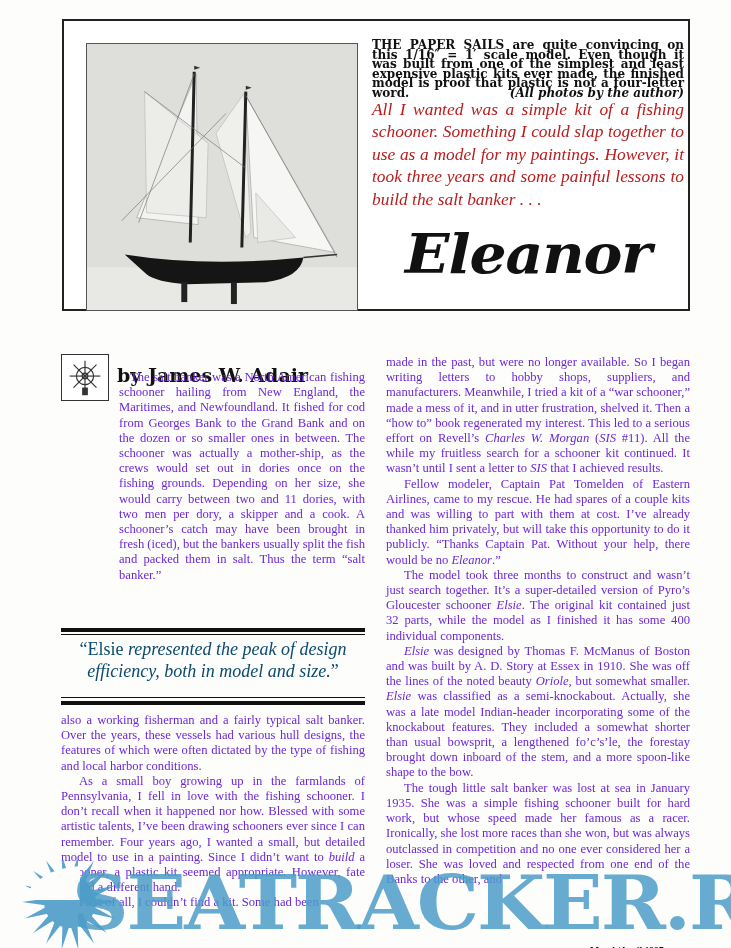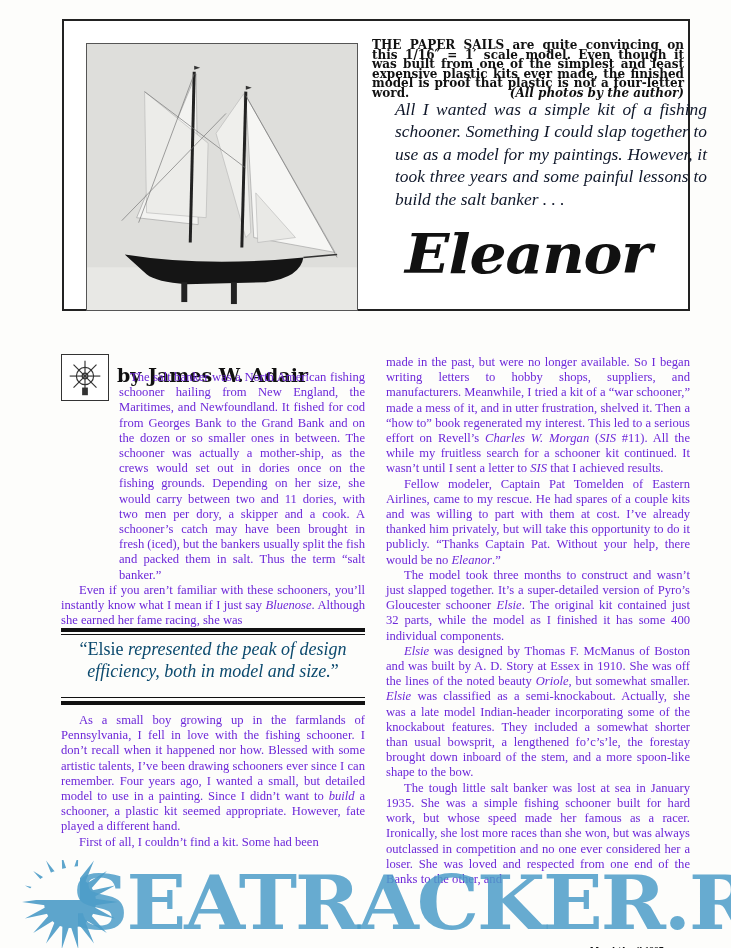--- a/index.html
+++ b/index.html
@@ -21,21 +21,21 @@
   .caption {
     position: absolute; left: 372px; top: 41px; width: 312px;
     font-family: "DejaVu Serif", serif; font-weight: bold;
     font-size: 12px; line-height: 9.6px; color: #111; text-align: justify;
   }
   .caption .lead { font-weight: bold; }
   .caption .credit { font-style: italic; float: right; }
   .deck {
     position: absolute; left: 372px; top: 98px; width: 312px;
     font-family: "Liberation Serif", serif; font-style: italic;
-    font-size: 17.4px; line-height: 22.4px; color: #0f172a; text-align: justify; margin-left: 23px;
+    font-size: 17.4px; line-height: 22.4px; color: #b91c1c; text-align: justify;
   }
   .title {
     position: absolute; left: 372px; top: 222px; width: 312px; text-align: center;
     font-family: "DejaVu Serif", serif; font-weight: 900; font-style: italic;
     font-size: 54px; letter-spacing: -1px; color: #111;
     transform: scaleX(1.08); transform-origin: center;
   }
   .logo-box {
     position: absolute; left: 61px; top: 354px; width: 48px; height: 47px;
     border: 1px solid #333; box-sizing: border-box; background: #fff;
@@ -134,40 +134,40 @@
       <line x1="12" y1="10" x2="36" y2="34"></line>
       <line x1="36" y1="10" x2="12" y2="34"></line>
     </g>
     <rect x="21" y="34" width="6" height="8" fill="#333"></rect>
   </svg>
 </div>
 <div class="byline">by James W. Adair</div>
 
 <div class="col col-intro">
   <p class="first">The salt banker was a North American fishing schooner hailing from New England, the Maritimes, and Newfoundland. It fished for cod from Georges Bank to the Grand Bank and on the dozen or so smaller ones in between. The schooner was actually a mother-ship, as the crews would set out in dories once on the fishing grounds. Depending on her size, she would carry between two and 11 dories, with two men per dory, a skipper and a cook. A schooner’s catch may have been brought in fresh (iced), but the bankers usually split the fish and packed them in salt. Thus the term “salt banker.”</p>
-  <p><span>Even if you aren’t familiar with these schooners, you’ll instantly know what I mean if I just say </span><i>Bluenose</i><span>. Although she earned her fame racing, she was</span></p>
 </div>
 
 <div class="rule-thick" style="top:628px"></div>
 <div class="rule-thin" style="top:634px"></div>
 <div class="pullquote">
   <span>“Elsie </span><i>represented the peak of design efficiency, both in model and size.</i><span>”</span>
 </div>
 <div class="rule-thin" style="top:697px"></div>
 <div class="rule-thick" style="top:701px"></div>
 
 <div class="col col-left-2">
+  <p class="noindent">also a working fisherman and a fairly typical salt banker. Over the years, these vessels had various hull designs, the features of which were often dictated by the type of fishing and local harbor conditions.</p>
   <p><span>As a small boy growing up in the farmlands of Pennsylvania, I fell in love with the fishing schooner. I don’t recall when it happened nor how. Blessed with some artistic talents, I’ve been drawing schooners ever since I can remember. Four years ago, I wanted a small, but detailed model to use in a painting. Since I didn’t want to </span><i>build</i><span> a schooner, a plastic kit seemed appropriate. However, fate played a different hand.</span></p>
   <p>First of all, I couldn’t find a kit. Some had been</p>
 </div>
 
 <div class="col col-right">
   <p class="noindent"><span>made in the past, but were no longer available. So I began writing letters to hobby shops, suppliers, and manufacturers. Meanwhile, I tried a kit of a “war schooner,” made a mess of it, and in utter frustration, shelved it. Then a “how to” book regenerated my interest. This led to a serious effort on Revell’s </span><i>Charles W. Morgan</i><span> (</span><i>SIS</i><span> #11). All the while my fruitless search for a schooner kit continued. It wasn’t until I sent a letter to </span><i>SIS</i><span> that I achieved results.</span></p>
   <p><span>Fellow modeler, Captain Pat Tomelden of Eastern Airlines, came to my rescue. He had spares of a couple kits and was willing to part with them at cost. I’ve already thanked him privately, but will take this opportunity to do it publicly. “Thanks Captain Pat. Without your help, there would be no </span><i>Eleanor</i><span>.”</span></p>
-  <p><span>The model took three months to construct and wasn’t just slapped together. It’s a super-detailed version of Pyro’s Gloucester schooner </span><i>Elsie</i><span>. The original kit contained just 32 parts, while the model as I finished it has some 400 individual components.</span></p>
+  <p><span>The model took three months to construct and wasn’t just search together. It’s a super-detailed version of Pyro’s Gloucester schooner </span><i>Elsie</i><span>. The original kit contained just 32 parts, while the model as I finished it has some 400 individual components.</span></p>
   <p><i>Elsie</i><span> was designed by Thomas F. McManus of Boston and was built by A. D. Story at Essex in 1910. She was off the lines of the noted beauty </span><i>Oriole</i><span>, but somewhat smaller. </span><i>Elsie</i><span> was classified as a semi-knockabout. Actually, she was a late model Indian-header incorporating some of the knockabout features. They included a somewhat shorter than usual bowsprit, a lengthened fo’c’s’le, the forestay brought down inboard of the stem, and a more spoon-like shape to the bow.</span></p>
   <p>The tough little salt banker was lost at sea in January 1935. She was a simple fishing schooner built for hard work, but whose speed made her famous as a racer. Ironically, she lost more races than she won, but was always outclassed in competition and no one ever considered her a loser. She was loved and respected from one end of the Banks to the other, and</p>
 </div>
 
 <svg class="watermark" viewBox="0 0 731 88">
   <g fill="#4c9cc8" opacity="0.9" id="sunburst">
       <polygon points="118.0,42.0 91.7,45.8 115.1,58.4 89.1,53.0 106.8,72.9 84.1,58.9 94.0,83.6 77.5,62.7 78.3,89.3 70.0,64.0 61.7,89.3 62.5,62.7 46.0,83.6 55.9,58.9 33.2,72.9 50.9,53.0 24.9,58.4 48.3,45.8 22.0,42.0 48.3,38.2 24.9,25.6 50.9,31.0 33.2,11.1 55.9,25.1 46.0,0.4 62.5,21.3 61.7,-5.3 70.0,20.0 78.3,-5.3 77.5,21.3 94.0,0.4 84.1,25.1 106.8,11.1 89.1,31.0 115.1,25.6 91.7,38.2"></polygon>
       <circle cx="70" cy="42" r="26"></circle>
     </g>
   <path d="M22,40 Q40,8 80,6 L80,40 Z" fill="#fdfdfb"></path>

